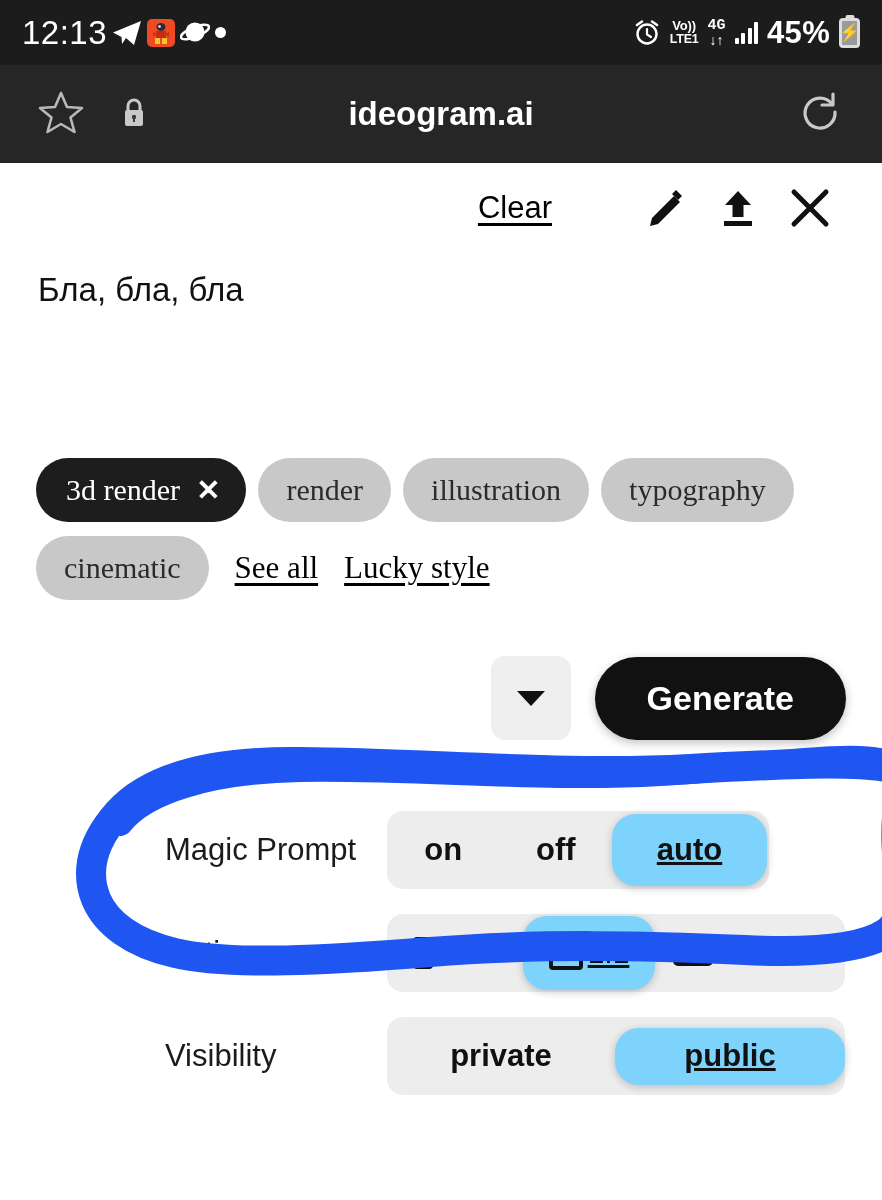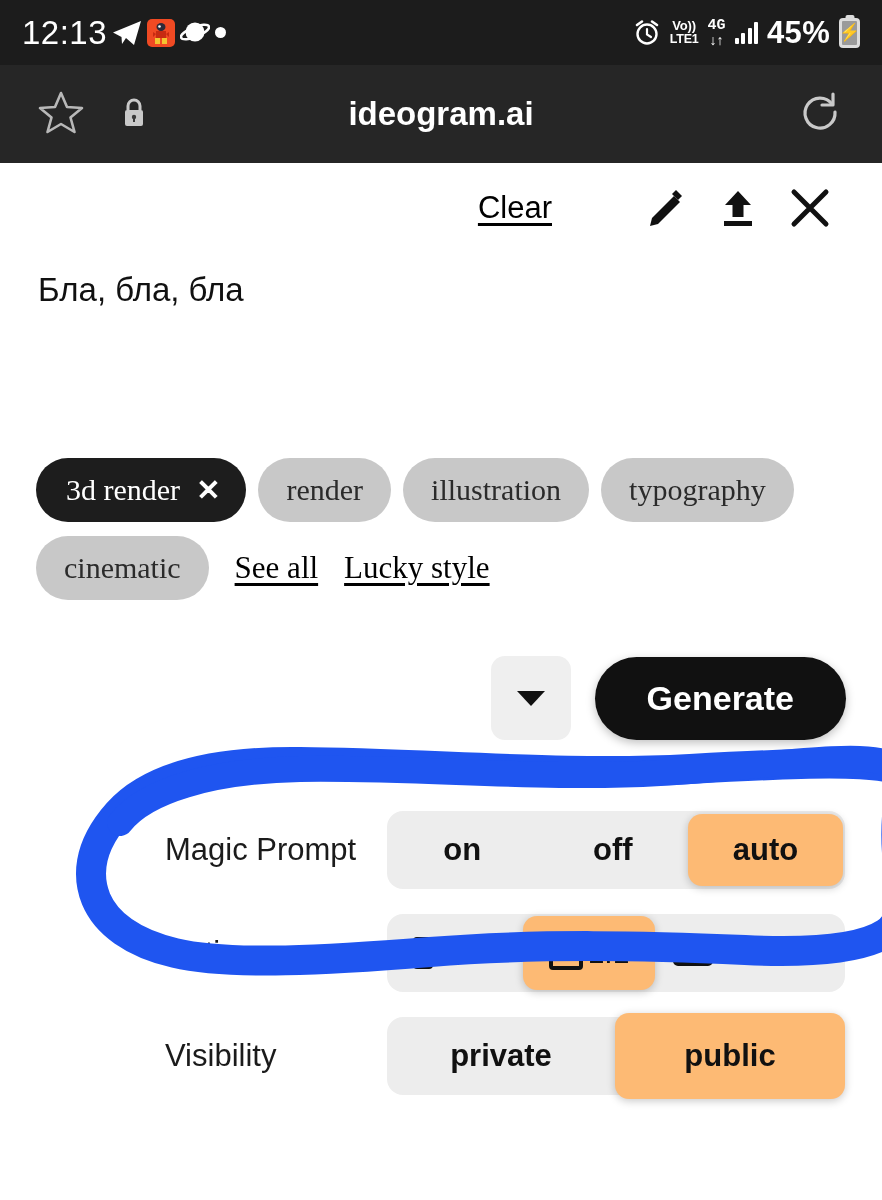--- a/index.html
+++ b/index.html
@@ -133,43 +133,44 @@
   }
   .seg {
     position: absolute; left: 387px; right: 0; height: 78px;
     background: #ededed; border-radius: 16px; display: flex; align-items: center;
   }
   .seg-item {
     flex: 1; height: 100%; display: flex; align-items: center; justify-content: center;
     font-size: 31px; font-weight: 700; color: #111; cursor: pointer; white-space: nowrap;
   }
   .seg-item.active {
-    background: #fdba74; border-radius: 14px;
+    background: #7dd3fc; border-radius: 24px;
     box-shadow: 0 2px 8px rgba(0,0,0,.22);
-  }
-  
-  .seg-mp { left: 387px; width: 458px; }
+    text-decoration: underline;
+  }
+  
+  .seg-mp { left: 387px; width: 382px; }
   .seg-mp .seg-item { flex: 1 1 33.33%; }
   .seg-mp .seg-item.active { flex: 0 0 155px; height: 72px; margin-right: 2px; }
 
   
   .seg-ratio { left: 387px; width: 458px; }
   .seg-ratio .seg-item { font-weight: 400; font-size: 30px; gap: 5px; flex: 1 1 auto; }
   .seg-ratio .r1 { flex: 0 0 136px; }
   .seg-ratio .r2 { flex: 0 0 132px; height: 74px; }
   .seg-ratio .r3 { flex: 0 0 140px; }
   .seg-ratio .rcaret { flex: 0 0 50px; cursor: pointer; }
   .ico-portrait { width: 20px; height: 32px; border: 4px solid #111; border-radius: 4px; }
   .ico-square { width: 34px; height: 34px; border: 4px solid #111; border-radius: 4px; }
   .ico-land { width: 40px; height: 25px; border: 4px solid #111; border-radius: 5px; }
 
   
   .seg-vis { left: 387px; width: 458px; }
   .seg-vis .seg-item { flex: 1 1 50%; }
-  .seg-vis .seg-item.active { flex: 0 0 230px; height: 86px; }
+  .seg-vis .seg-item.active { flex: 0 0 230px; height: 57px; }
 
   
   .annot {
     position: absolute; top: 163px; left: 0; width: 882px; height: 1037px;
     pointer-events: none;
   }
 </style>
 </head>
 <body>
 

